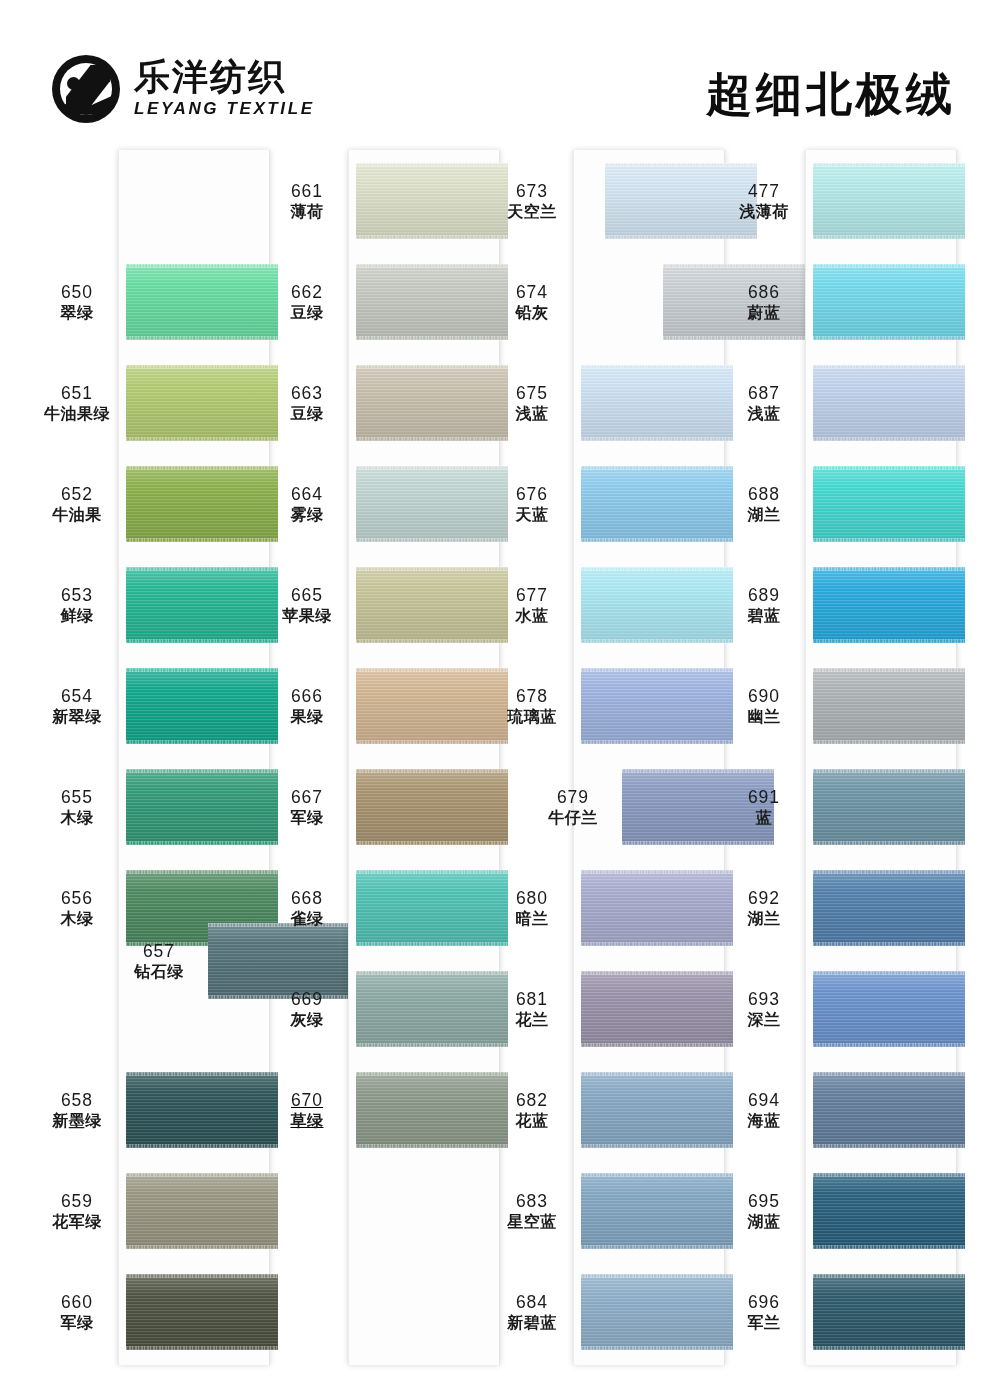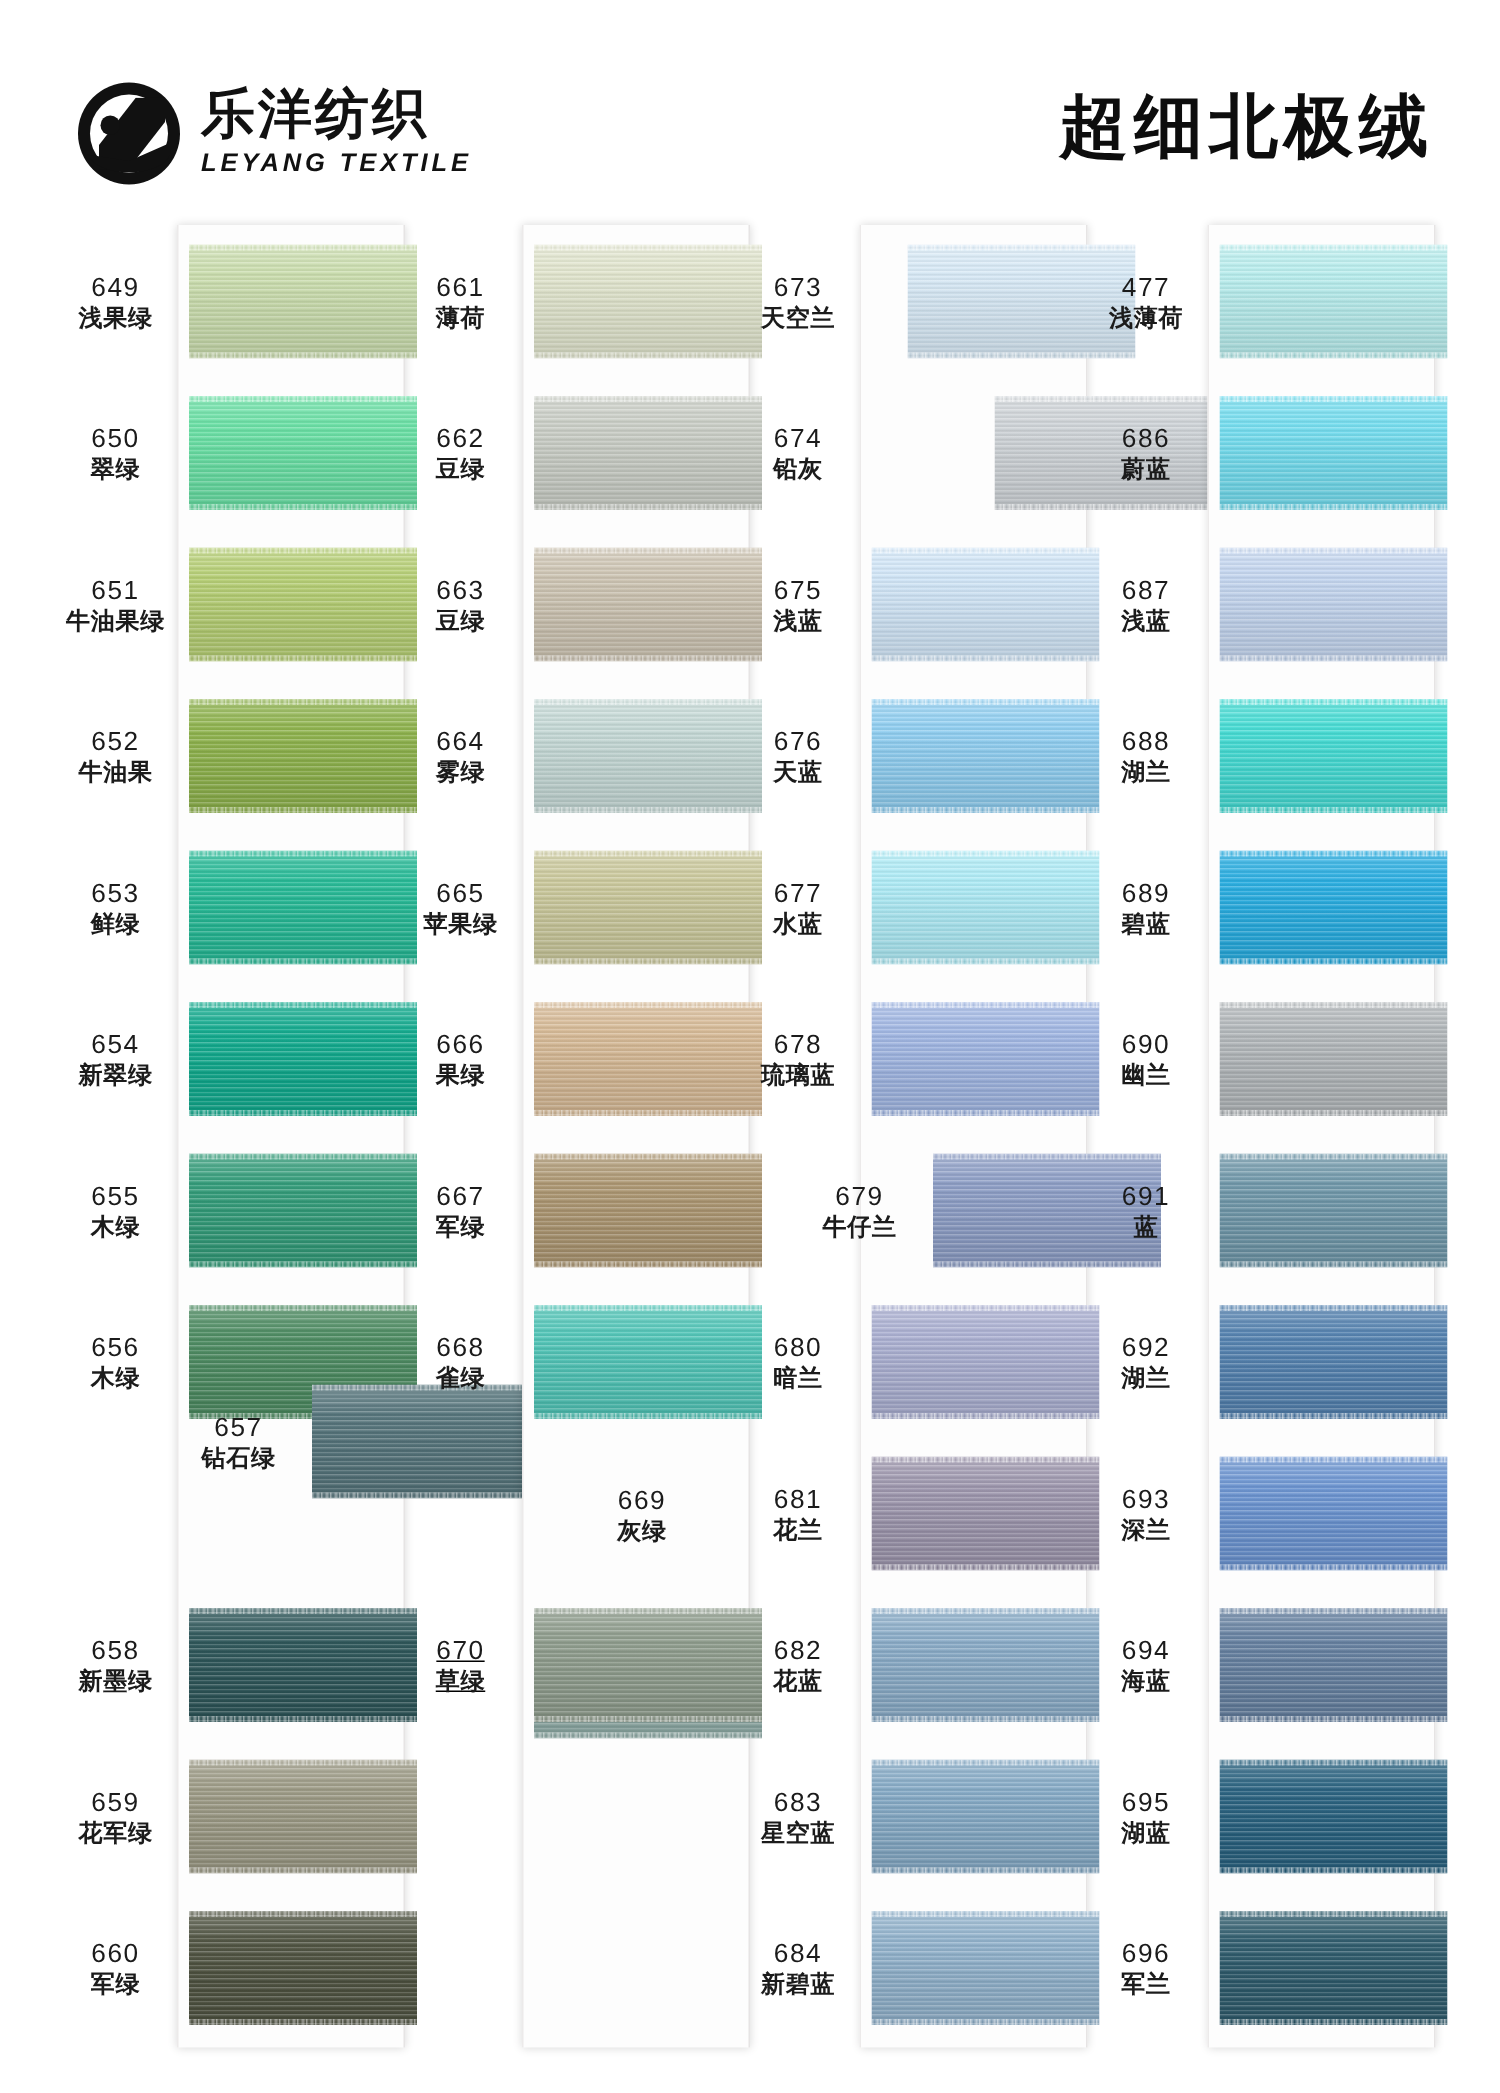--- a/index.html
+++ b/index.html
@@ -66,21 +66,21 @@
     font-size: 36px; font-weight: 700; color: #111111;
     letter-spacing: 2px; line-height: 1.05;
   }
   #logo-en {
     font-family: "Liberation Sans", sans-serif;
     font-size: 17px; font-weight: 700; font-style: italic;
     color: #111111; letter-spacing: 2.6px; line-height: 1.3;
     margin-top: 2px;
   }
   #doc-title {
-    position: absolute; right: 44px; top: 54px;
+    position: absolute; right: 44px; top: 64px;
     font-family: "DejaVu Sans", "Liberation Sans", sans-serif;
     font-size: 46px; font-weight: 700; color: #0d0d0d;
     letter-spacing: 4px;
     white-space: nowrap;
   }
 
   
   #chart {
     position: absolute; left: 0; top: 145px;
     width: 1000px; height: 1245px;
@@ -195,35 +195,20 @@
       </div>
     </div>
 
     <div id="doc-title">超细北极绒</div>
   </div>
 
   <div id="chart">
     <div class="col" id="col-0">
       <div class="col-panel"></div>
       <div class="col-rows">
-          <div class="row" style="top: 6px;">
-            <div class="label">
-              <span class="code">649</span>
-              <span class="cname">浅果绿</span>
-            </div>
-            <div class="swatch-wrap">
-              <div class="swatch" title="649 浅果绿">
-                <div class="base" style="background: rgb(201, 220, 172);"></div>
-                <div class="threads"></div>
-                <div class="sheen"></div>
-                <div class="fray-t"></div>
-                <div class="fray-b"></div>
-              </div>
-            </div>
-          </div>
           <div class="row" style="top: 107px;">
             <div class="label">
               <span class="code">650</span>
               <span class="cname">翠绿</span>
             </div>
             <div class="swatch-wrap">
               <div class="swatch" title="650 翠绿">
                 <div class="base" style="background: rgb(103, 223, 163);"></div>
                 <div class="threads"></div>
                 <div class="sheen"></div>
@@ -500,21 +485,21 @@
             <div class="swatch-wrap">
               <div class="swatch" title="668 雀绿">
                 <div class="base" style="background: rgb(79, 196, 182);"></div>
                 <div class="threads"></div>
                 <div class="sheen"></div>
                 <div class="fray-t"></div>
                 <div class="fray-b"></div>
               </div>
             </div>
           </div>
-          <div class="row" style="top: 844px; flex-direction: column;">
+          <div class="row" style="top: 814px;">
             <div class="label">
               <span class="code">669</span>
               <span class="cname">灰绿</span>
             </div>
             <div class="swatch-wrap">
               <div class="swatch" title="669 灰绿">
                 <div class="base" style="background: rgb(142, 171, 166);"></div>
                 <div class="threads"></div>
                 <div class="sheen"></div>
                 <div class="fray-t"></div>

